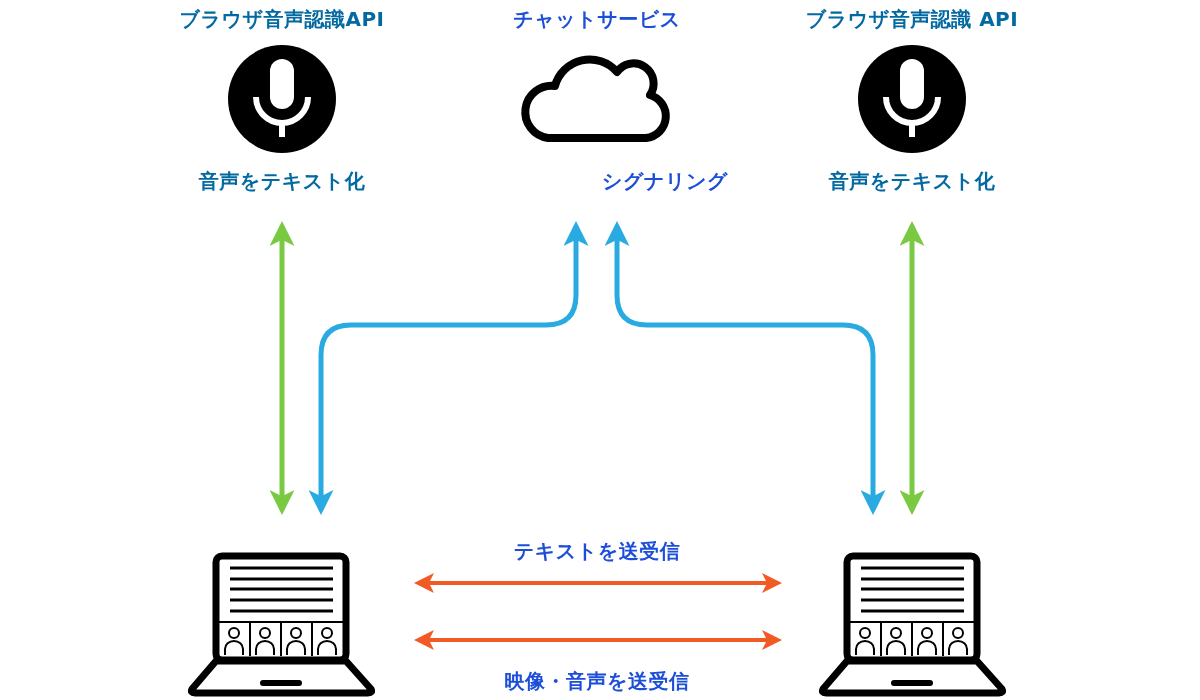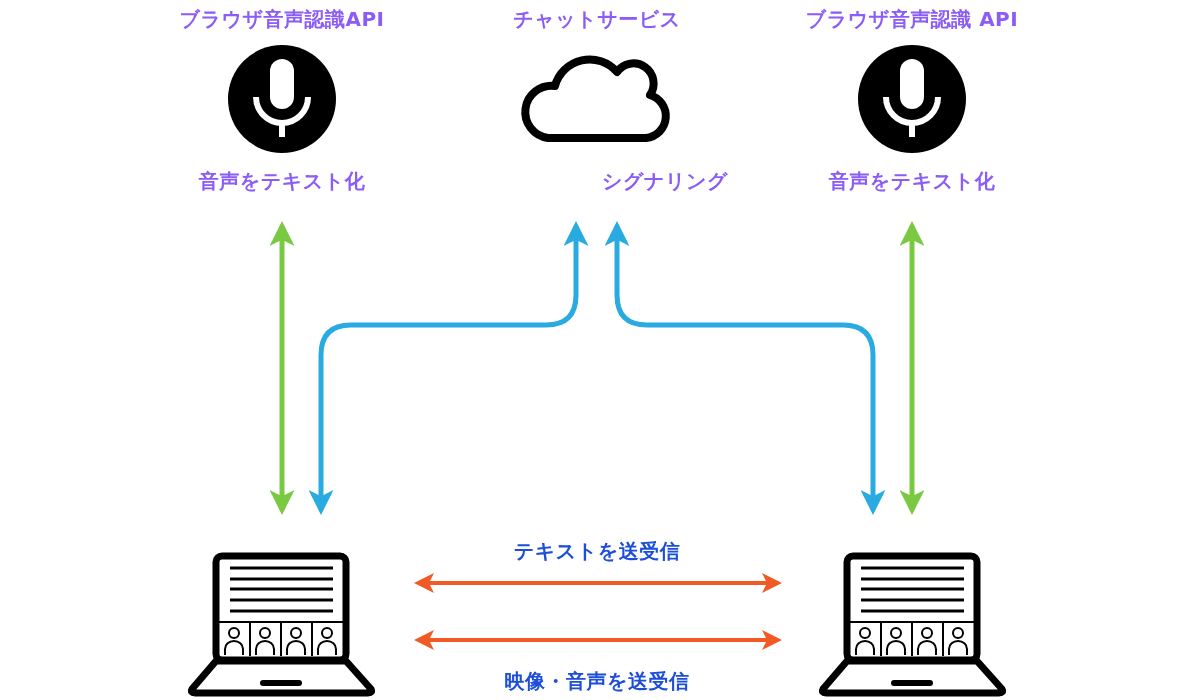--- a/index.html
+++ b/index.html
@@ -1,21 +1,21 @@
 <!DOCTYPE html>
 <html><head>
 <meta charset="utf-8">
 <style>
   html, body { margin: 0; padding: 0; background: #ffffff; }
   body { width: 1200px; height: 700px; position: relative; overflow: hidden;
          font-family: "DejaVu Sans", sans-serif; }
   .label { position: absolute; font-weight: bold; font-size: 20px; white-space: nowrap;
            transform: translateX(-50%); letter-spacing: 0.5px; }
-  .green { color: #8b5cf6; }
-  .blue { color: #8b5cf6; }
+  .green { color: #0369a1; }
+  .blue { color: #1d4ed8; }
   .orange { color: #1d4ed8; }
   svg.canvas { position: absolute; left: 0; top: 0; }
 </style>
 </head>
 <body>
 
 <div class="label green" style="left:282px; top:6px;">ブラウザ音声認識API</div>
 <div class="label blue" style="left:597px; top:6px;">チャットサービス</div>
 <div class="label green" style="left:912px; top:6px;text-align:center;">ブラウザ音声認識 API</div>
 

